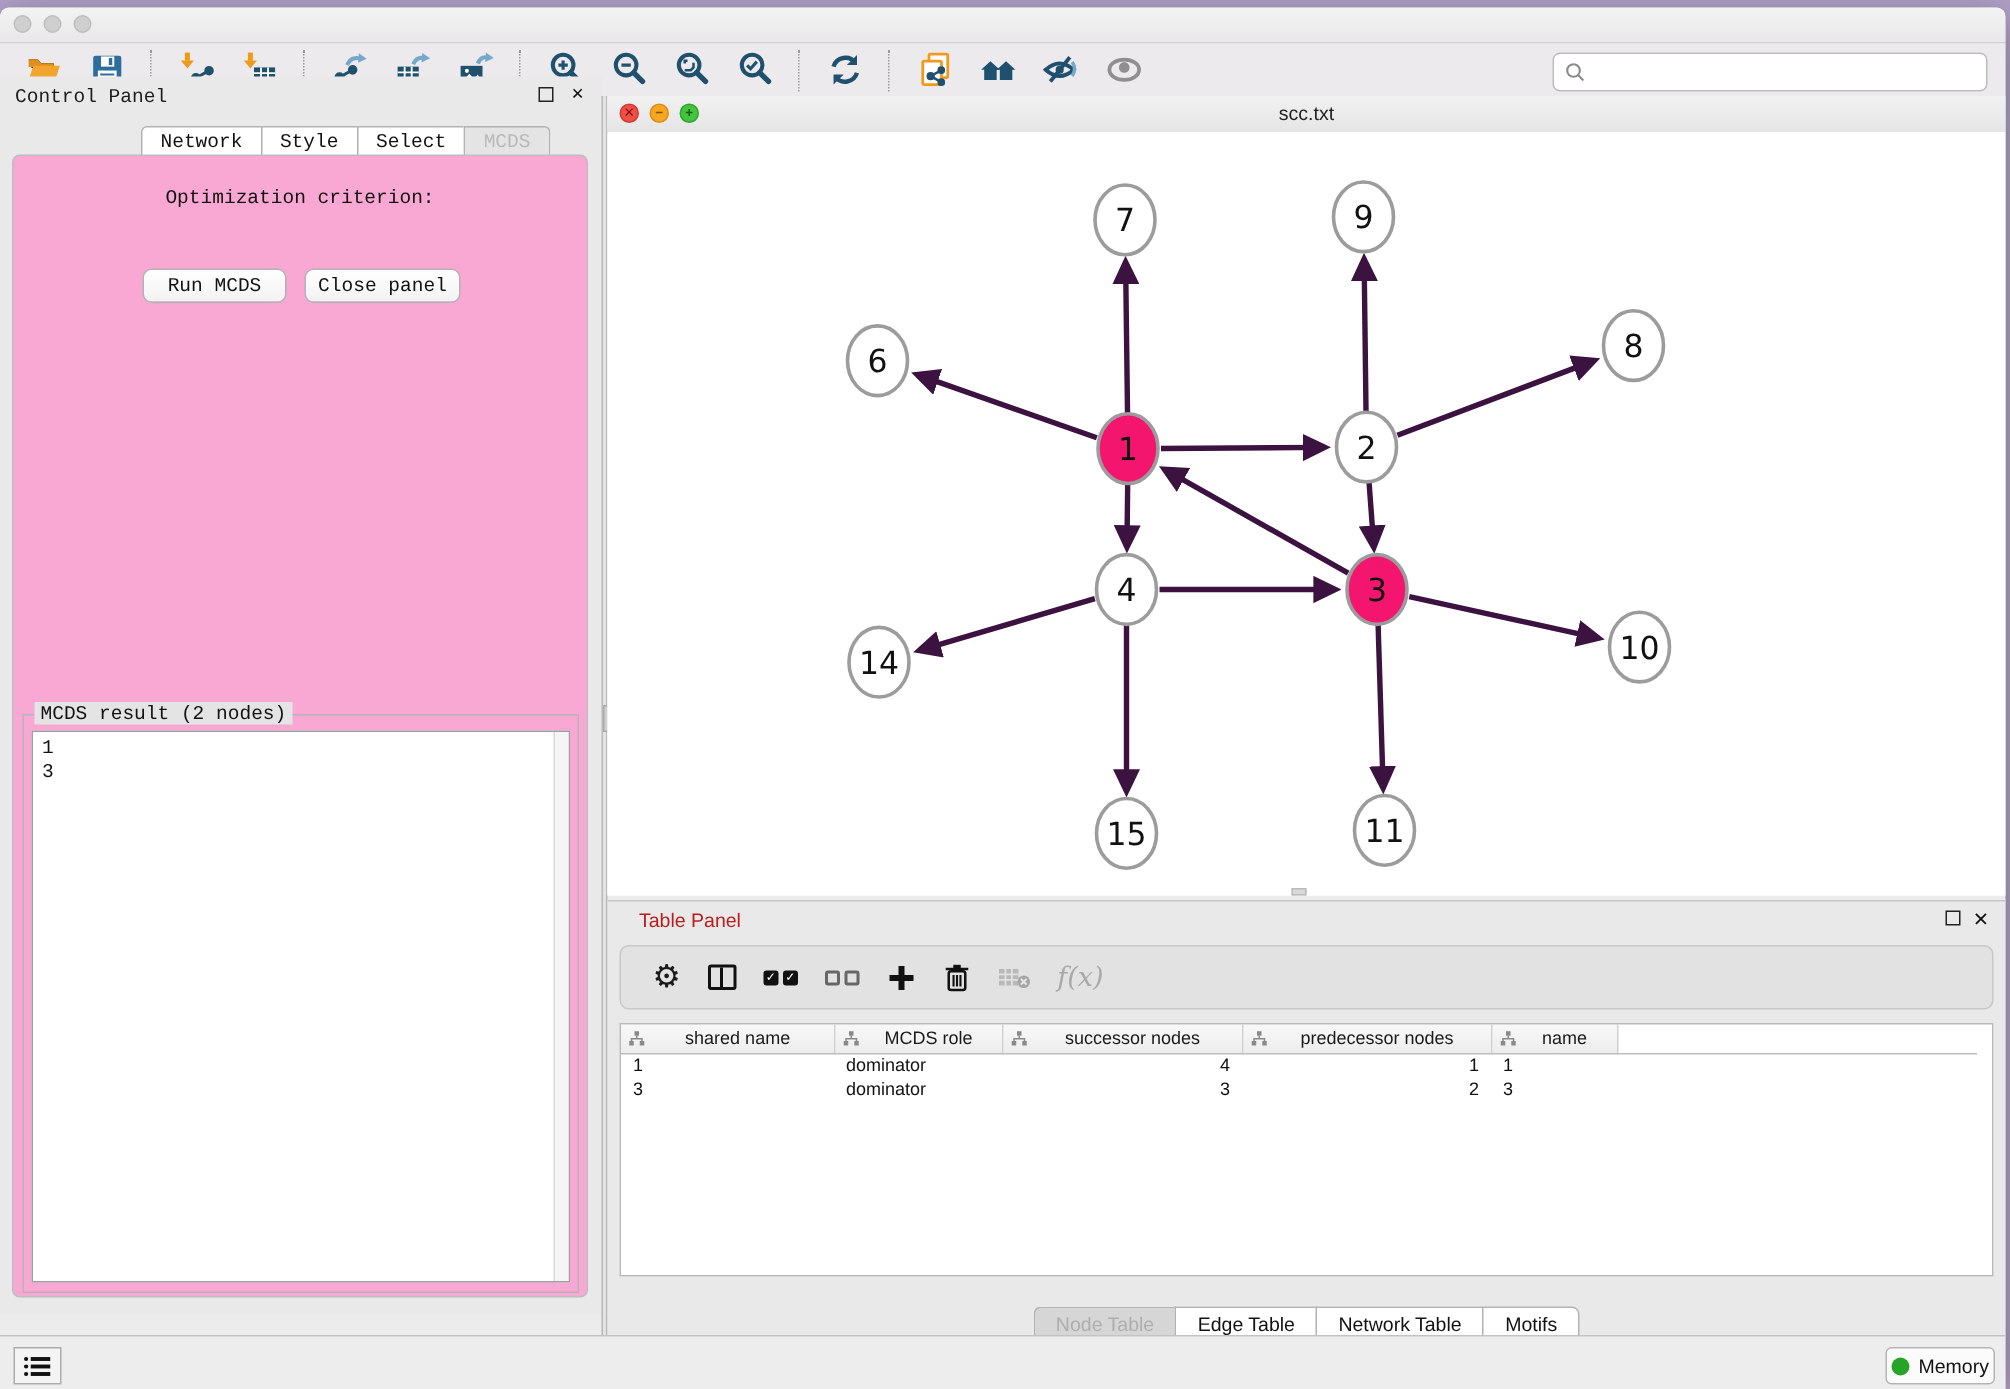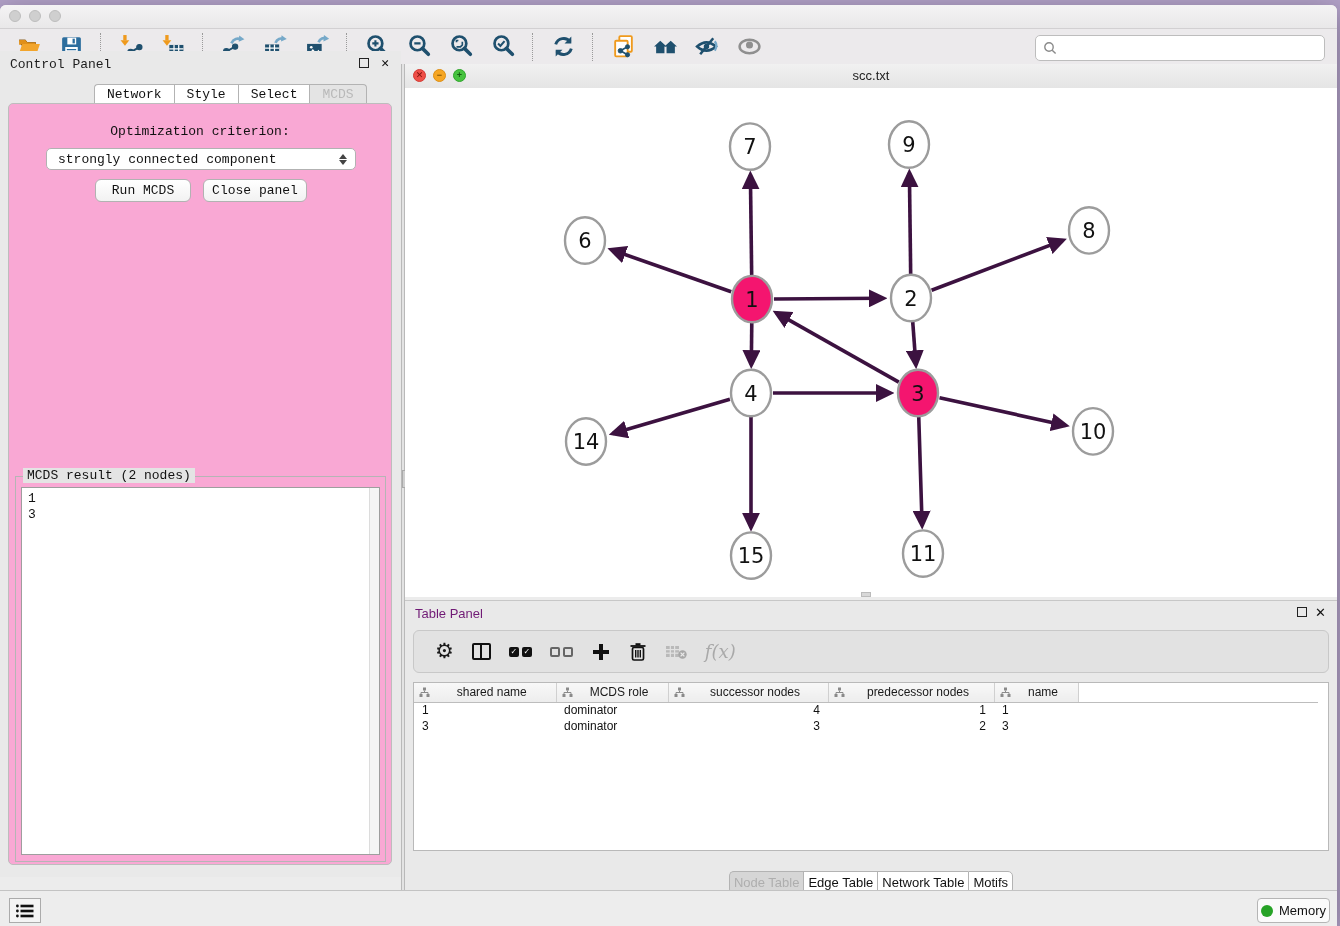--- a/index.html
+++ b/index.html
@@ -85,21 +85,21 @@
   .tl{position:absolute;top:5px;width:13px;height:13px;border-radius:50%;box-sizing:border-box;
     display:flex;align-items:center;justify-content:center;font-size:9px;font-weight:bold;line-height:1;}
   .tl-red{left:8px;background:#ef4e47;border:1px solid #d23b34;color:#7d120c;}
   .tl-yel{left:28px;background:#f6a623;border:1px solid #dd8f14;color:#7e5200;}
   .tl-grn{left:48px;background:#46c33f;border:1px solid #2fa52c;color:#145f10;}
   .net-canvas{position:absolute;left:0;top:24px;right:0;bottom:0;background:#fff;}
   .net-canvas svg{width:100%;height:100%;display:block;}
   
   .table-panel{position:absolute;left:0;top:536px;right:0;bottom:0;background:#e9e9e9;border-top:1px solid #c7c7c7;}
   .tp-head{position:absolute;left:0;top:0;right:0;height:24px;}
-  .tp-title{position:absolute;left:10px;top:5px;font-size:13px;color:#701a75;}
+  .tp-title{position:absolute;left:21px;top:5px;font-size:13px;color:#b91c1c;}
   .tp-float{right:30px}.tp-close{right:11px}
   .tp-toolbar{position:absolute;left:8px;top:29px;right:8px;height:43px;background:#e2e2e2;
     border:1px solid #c8c8c8;border-radius:6px;box-sizing:border-box;
     display:flex;align-items:center;padding-left:12px;}
   .tp-ic{margin:0 9px;display:flex;align-items:center;justify-content:center;height:26px;}
   .gear-glyph{font-size:21px;color:#1a1a1a;line-height:1;font-family:"DejaVu Sans",sans-serif;}
   .split-glyph{width:19px;height:17px;border:2px solid #111;border-radius:2px;position:relative;box-sizing:border-box;}
   .split-glyph::after{content:"";position:absolute;left:50%;top:0;bottom:0;width:2px;background:#111;transform:translateX(-1px);}
   .chk-pair{display:flex;gap:3px;}
   .chk{width:10px;height:10px;border-radius:2px;display:flex;align-items:center;justify-content:center;}
@@ -110,21 +110,21 @@
     border:1px solid #b9b9b9;box-sizing:border-box;overflow:hidden;}
   table.nt{border-collapse:collapse;font-size:12px;table-layout:fixed;}
   table.nt th{height:19px;background:linear-gradient(#f8f8f8,#ededed);
     border-right:1px solid #d0d0d0;border-bottom:1px solid #bdbdbd;
     font-weight:normal;color:#1a1a1a;position:relative;text-align:center;padding:0 4px 0 18px;box-sizing:border-box;
     white-space:nowrap;overflow:hidden;}
   table.nt th .cti{position:absolute;left:5px;top:4px;}
   table.nt td{height:16px;padding:0 8px;white-space:nowrap;overflow:hidden;color:#111;box-sizing:border-box;}
   td.al{text-align:left;} td.ar{text-align:right;padding-right:12px;}
   .tp-tabs{position:absolute;left:0;right:0;top:270px;height:22px;display:flex;justify-content:center;}
-  .tp-tab{height:21px;line-height:21px;padding:0 4px;font-size:13px;background:#fff;color:#111;
+  .tp-tab{height:21px;line-height:21px;padding:0 14px;font-size:13px;background:#fff;color:#111;
     border:1px solid #b3b3b3;border-right:none;}
   .tp-tab:first-child{border-radius:5px 0 0 5px;}
   .tp-tab.last{border-right:1px solid #b3b3b3;border-radius:0 5px 5px 0;}
   .tp-tab.active{background:#d6d6d6;color:#aeaeae;}
   
   .status-bar{position:absolute;left:0;top:885px;width:100%;height:36px;background:#ededed;border-top:1px solid #c3c3c3;box-sizing:border-box;}
   .list-btn{position:absolute;left:9px;top:7px;width:32px;height:25px;background:#f4f4f4;
     border:1px solid #ababab;display:flex;align-items:center;justify-content:center;box-sizing:border-box;}
   .mem-btn{position:absolute;right:7px;top:7px;width:73px;height:25px;background:#fbfbfb;
     border:1px solid #b5b5b5;border-radius:4px;display:flex;align-items:center;justify-content:center;
@@ -318,27 +318,20 @@
       <span class="close-ic cp-close">✕</span>
     </div>
     <div class="cp-tabs" id="cp-tabs">
         <div class="cp-tab">Network</div>
         <div class="cp-tab">Style</div>
         <div class="cp-tab">Select</div>
         <div class="cp-tab active last">MCDS</div>
       </div>
     <div class="cp-content">
       <div class="opt-label">Optimization criterion:</div>
-      <div class="opt-select">
-        <span class="val">strongly connected component</span>
-        <span class="stepper">
-            <i class="up"></i>
-            <i class="dn"></i>
-          </span>
-      </div>
       <div class="cp-btn btn-run">Run MCDS</div>
       <div class="cp-btn btn-close">Close panel</div>
       <div class="result-group">
         <span class="result-legend">MCDS result (2 nodes)</span>
         <div class="result-text" id="result-text">1
 3</div>
         <div class="result-scroll"></div>
       </div>
     </div>
   </div>

